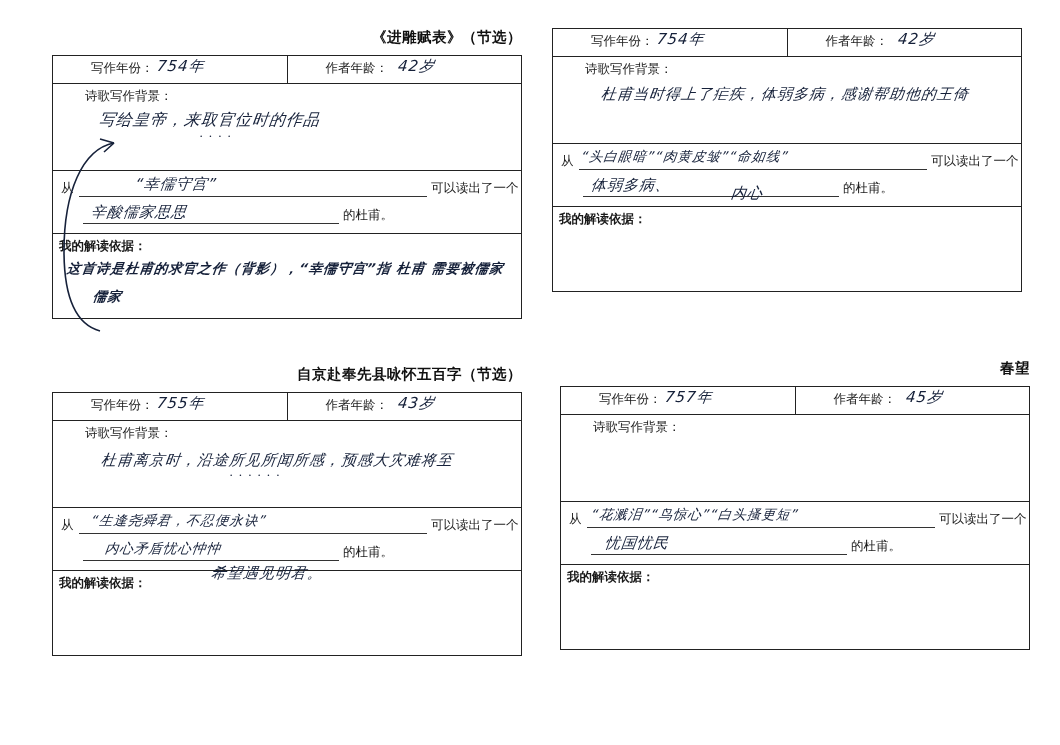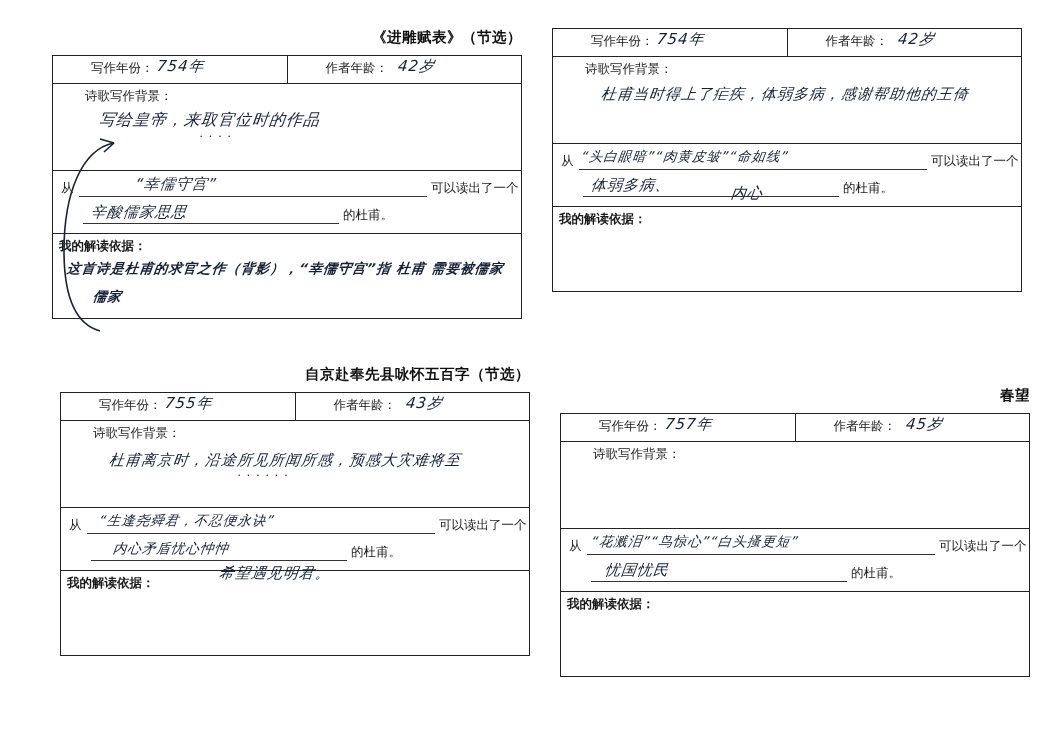--- a/index.html
+++ b/index.html
@@ -201,21 +201,21 @@
           <div class="basis-cell" style="height:84px;">
             <span class="lbl">我的解读依据：</span>
             <span class="hand sm" style="left:14px; top:26px;"></span>
           </div>
         </td>
       </tr>
     </tbody>
       </table>
   </div>
 
-  <div class="card" style="left:60px; top:365px;">
+  <div class="card" style="left:52px; top:365px;">
     <div class="card-title">自京赴奉先县咏怀五百字（节选）</div>
     <table class="tbl">
       <tbody>
           <tr>
         <td style="width:50%;">
           <div class="cell-row1">
             <span class="lbl">写作年份：</span>
             <span class="hand" style="left:72px; top:1px;">755年</span>
           </div>
         </td>
@@ -254,21 +254,21 @@
           <div class="basis-cell">
             <span class="lbl">我的解读依据：</span>
             <span class="hand sm" style="left:14px; top:26px;"></span>
           </div>
         </td>
       </tr>
     </tbody>
       </table>
   </div>
 
-  <div class="card" style="left:552px; top:386px;padding-left:8px;">
+  <div class="card" style="left:552px; top:359px;padding-left:8px;">
     <div class="card-title">春望</div>
     <table class="tbl">
       <tbody>
           <tr>
         <td style="width:50%;">
           <div class="cell-row1">
             <span class="lbl">写作年份：</span>
             <span class="hand" style="left:72px; top:1px;">757年</span>
           </div>
         </td>

